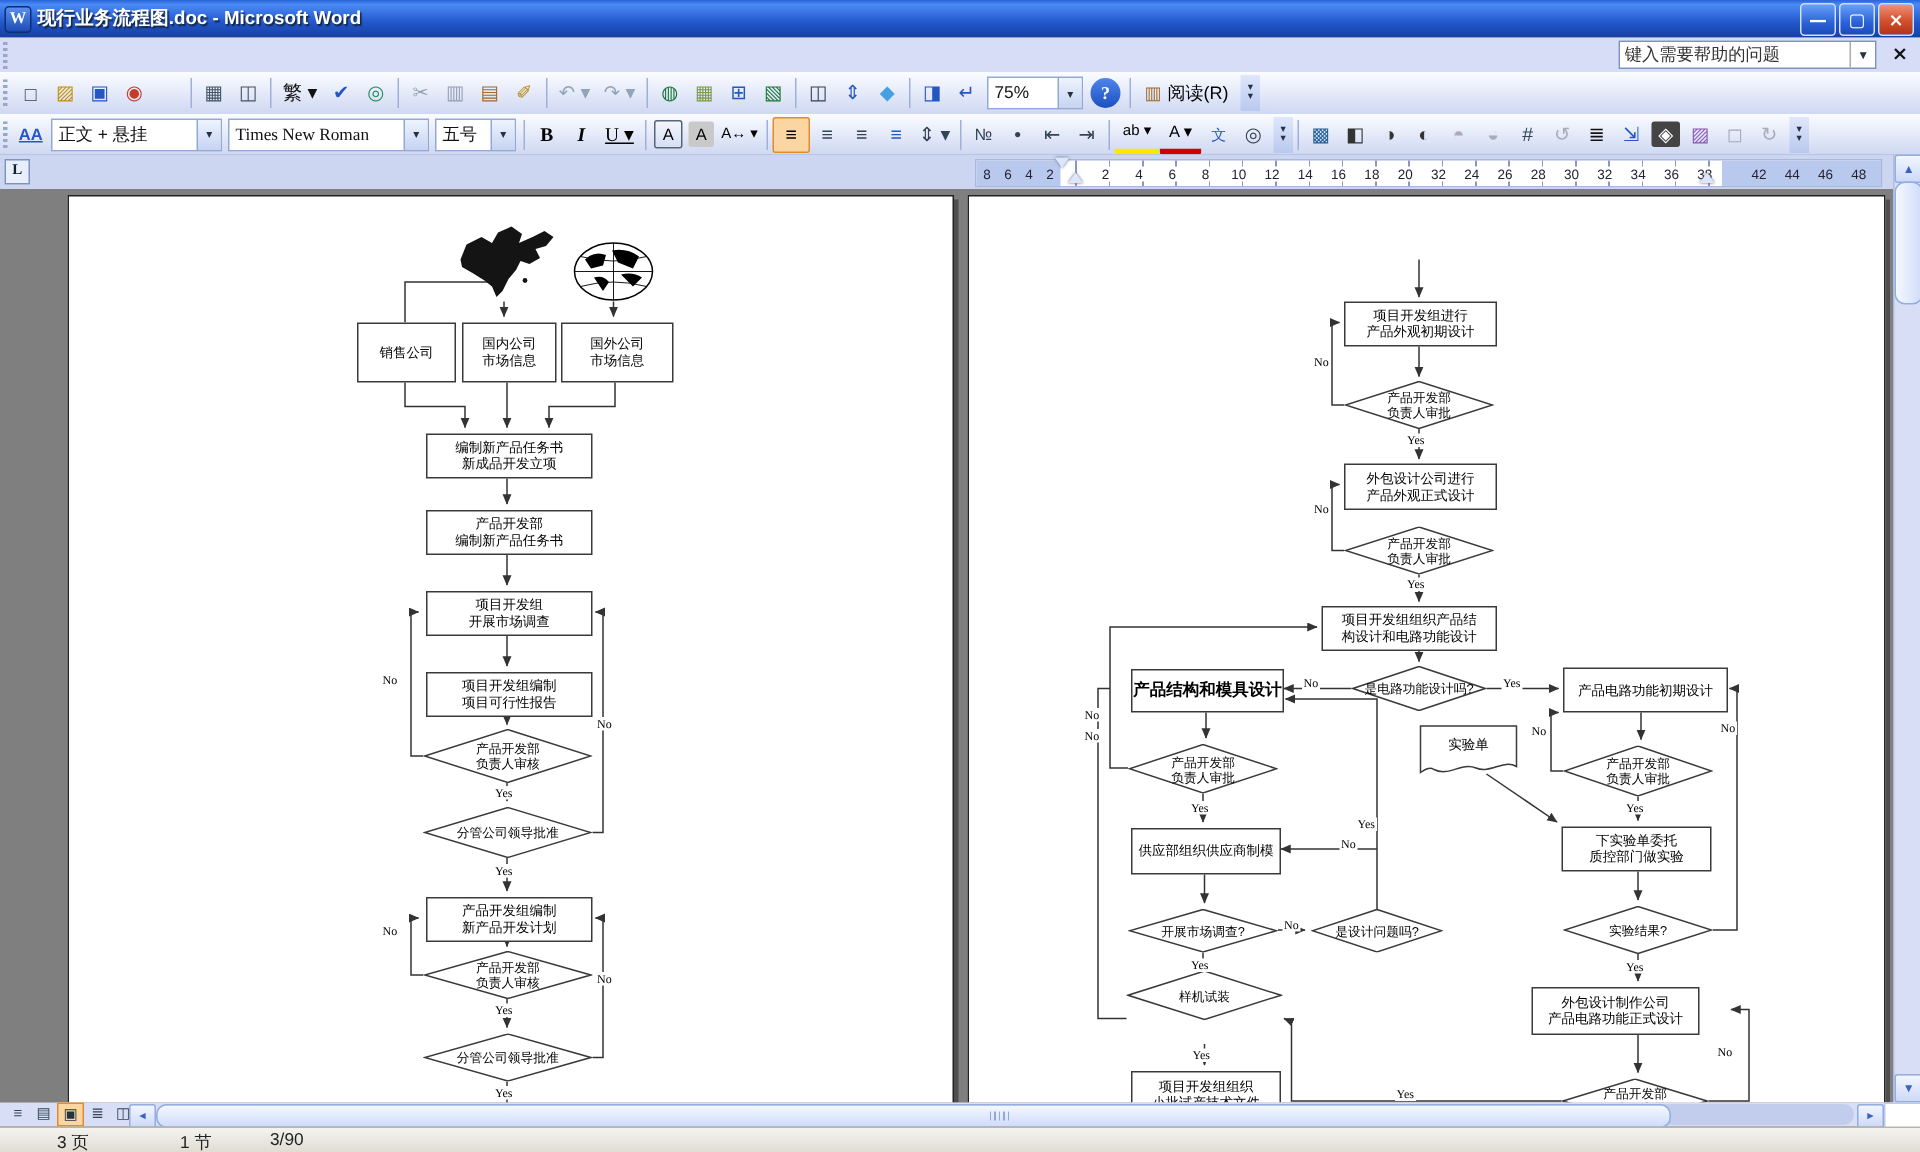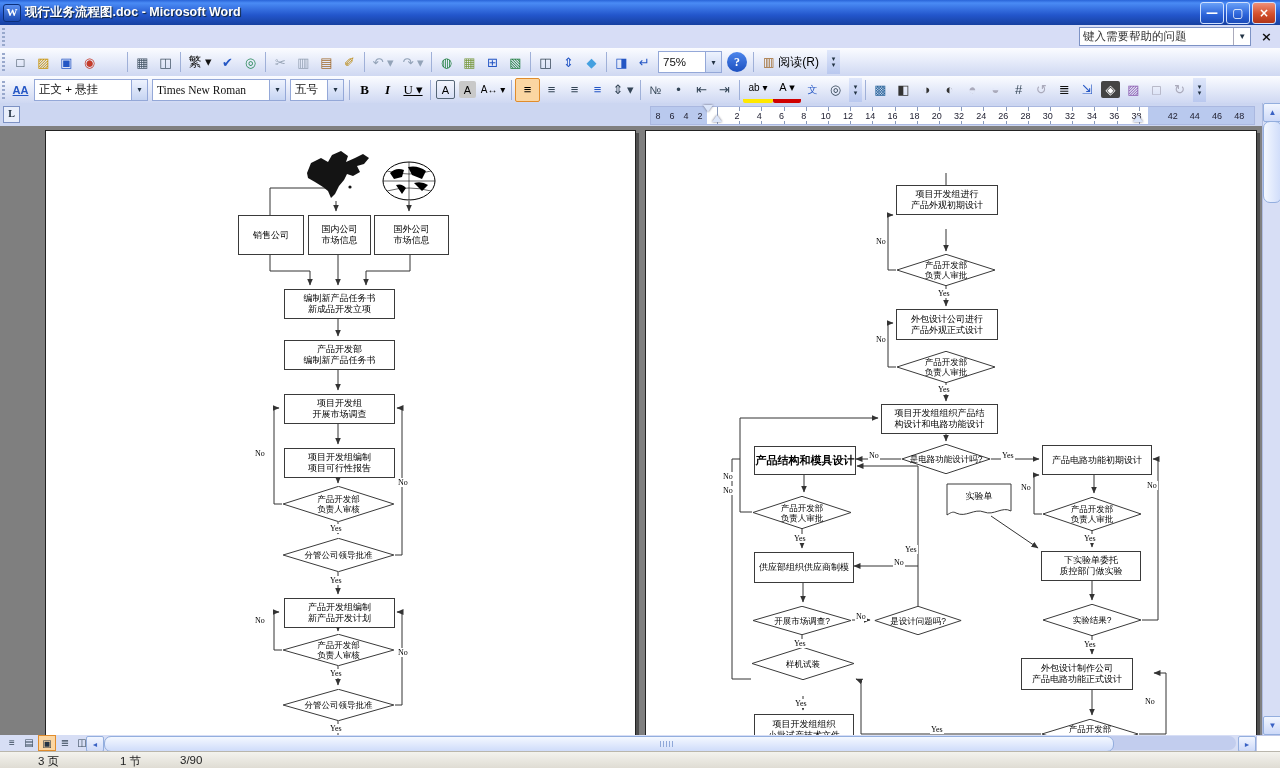--- a/index.html
+++ b/index.html
@@ -430,21 +430,21 @@
         <polyline points="446,400 446,416" marker-end="url(#aR)"></polyline>
         <polyline points="396,383 388,383 388,344 393,344" marker-end="url(#aR)"></polyline>
         <polyline points="496,489 512,489 512,328 507,328" marker-end="url(#aR)"></polyline>
         <polyline points="446,448 446,469" marker-end="url(#aR)"></polyline>
         <polyline points="446,505 446,523" marker-end="url(#aR)"></polyline>
         <polyline points="446,557 446,584" marker-end="url(#aR)"></polyline>
         <polyline points="493,603 520,603 520,542 508,542" marker-end="url(#aR)"></polyline>
         <polyline points="345,385 392,417" marker-end="url(#aR)"></polyline>
       </svg>
 
-      <div class="fbox" style="left:250px;top:54px;width:100px;height:28px">项目开发组进行
+      <div class="fbox" style="left:250px;top:70px;width:100px;height:28px">项目开发组进行
 产品外观初期设计</div>
       <div class="fdia" style="left:250px;top:123px;width:100px;height:32px"><svg viewBox="0 0 100 100" preserveAspectRatio="none">
             <polygon points="50,1 99,50 50,99 1,50"></polygon>
           </svg><span>产品开发部
 负责人审批</span></div>
       <div class="fbox" style="left:250px;top:178px;width:100px;height:29px">外包设计公司进行
 产品外观正式设计</div>
       <div class="fdia" style="left:250px;top:220px;width:100px;height:32px"><svg viewBox="0 0 100 100" preserveAspectRatio="none">
             <polygon points="50,1 99,50 50,99 1,50"></polygon>
           </svg><span>产品开发部

